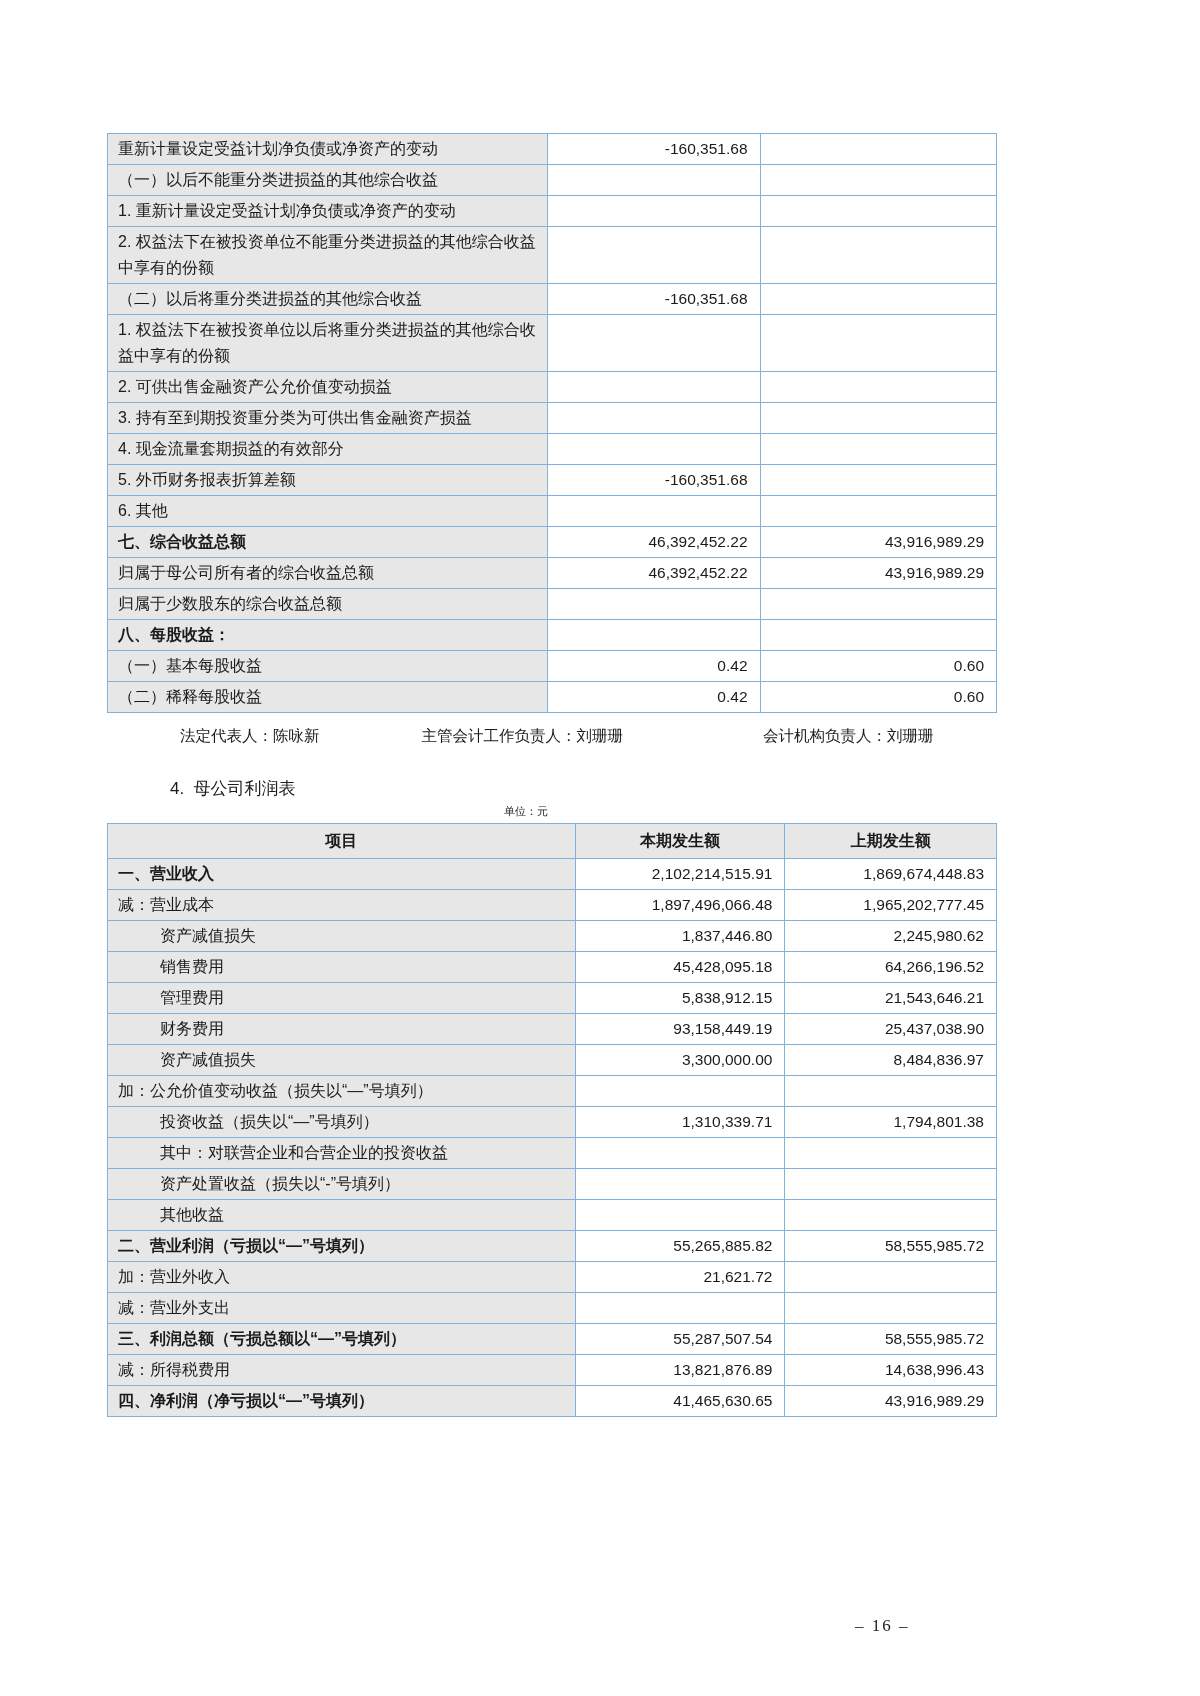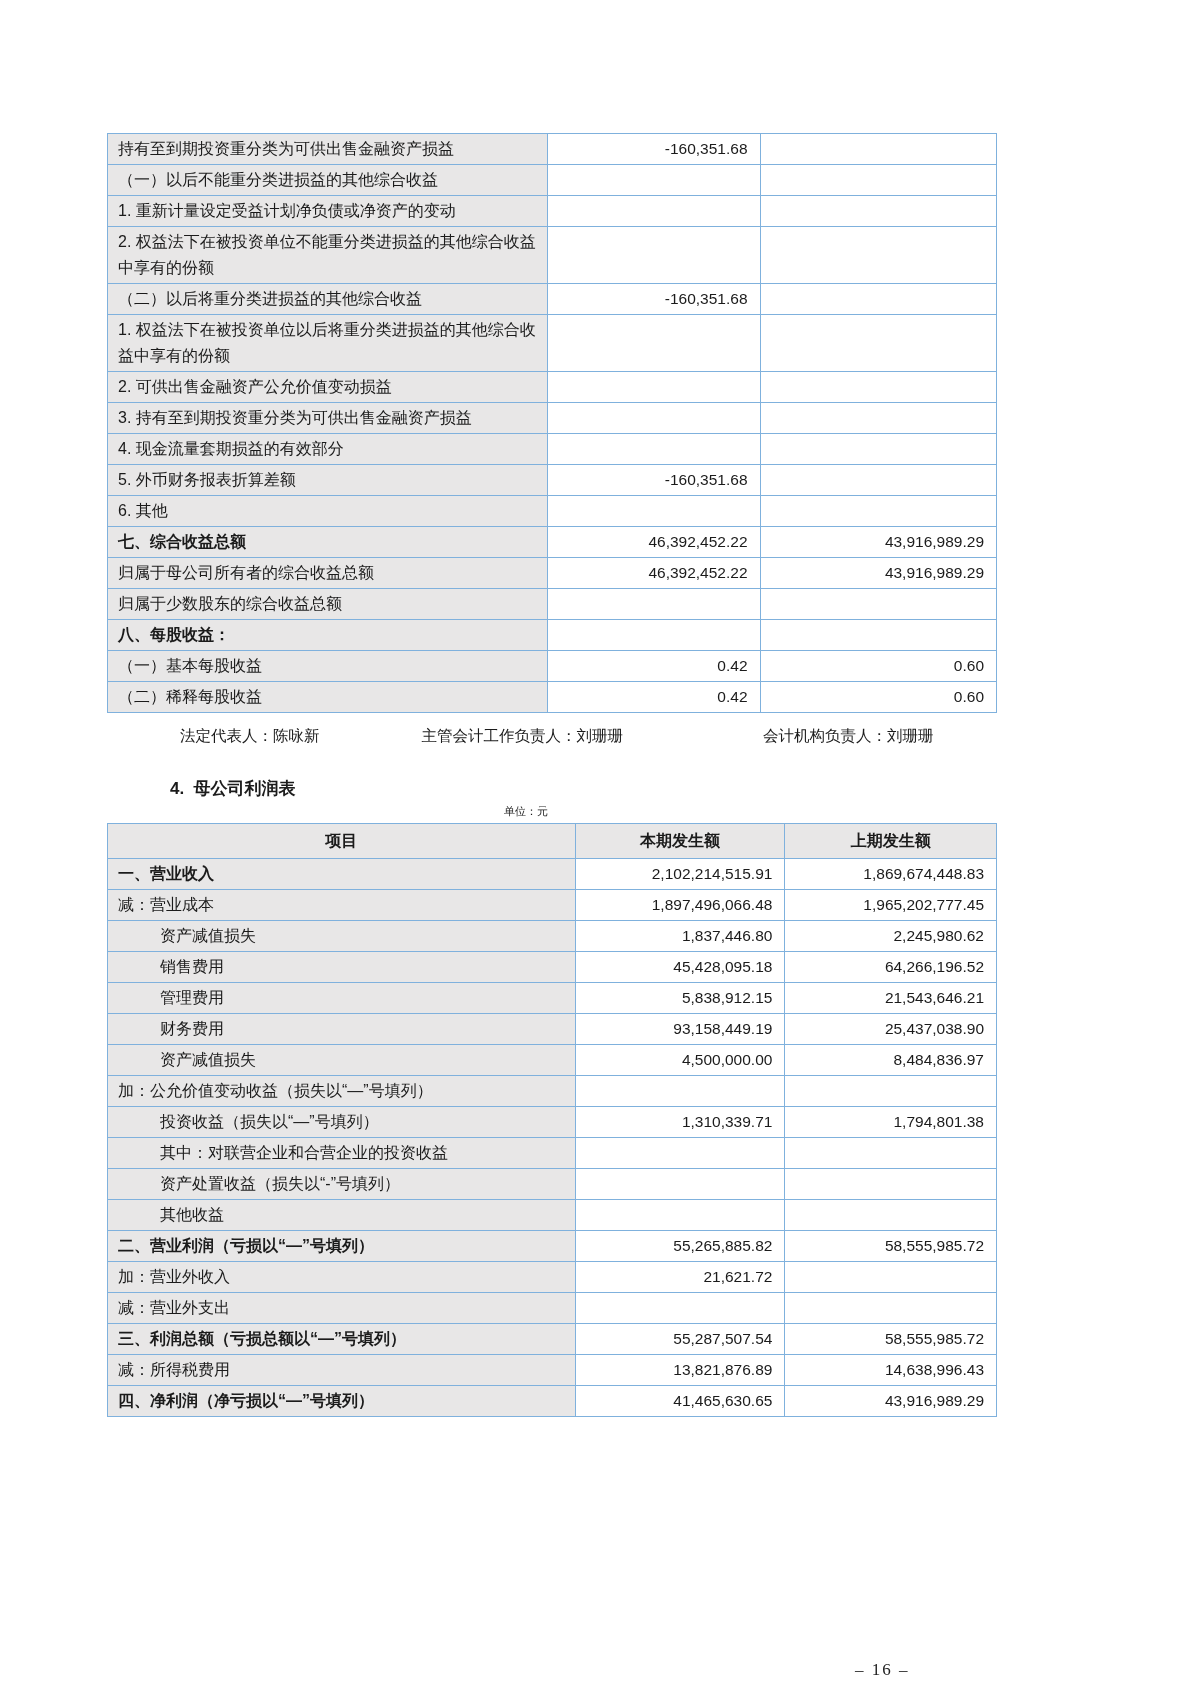--- a/index.html
+++ b/index.html
@@ -54,54 +54,54 @@
     white-space:nowrap;
   }
   .sig-legal    { margin-left:73px; }
   .sig-chief    { margin-left:102px; }
   .sig-agency   { margin-left:140px; }
 
   .section-heading {
     margin-top:30px;
     margin-left:63px;
     font-size:17px;
-    font-weight:bold;
+    font-weight:normal;
     white-space:pre;
   }
   .unit-label {
     margin-top:4px;
     text-align:center;
     padding-right:52px;
     font-size:11px;
   }
 
   .page-number {
     position:absolute;
-    top:1660px;
+    top:1616px;
     left:855px;
     font-size:17px;
     font-family:"Liberation Serif","DejaVu Serif",serif;
     color:#222;
     letter-spacing:2px;
   }
 </style>
 </head>
 <body>
 
 <div class="content">
 
   <table id="table1">
     <colgroup>
       <col style="width:49.5%">
       <col style="width:23.9%">
       <col style="width:26.6%">
     </colgroup>
     <tbody>
         <tr class="data-row">
-          <td class="label">持有至到期投资重分类为可供出售金融资产损益</td>
+          <td class="label">重新计量设定受益计划净负债或净资产的变动</td>
           <td class="num">-160,351.68</td>
           <td class="num"></td>
         </tr>
         <tr class="data-row">
           <td class="label">（一）以后不能重分类进损益的其他综合收益</td>
           <td class="num"></td>
           <td class="num"></td>
         </tr>
         <tr class="data-row">
           <td class="label">1. 重新计量设定受益计划净负债或净资产的变动</td>
@@ -230,21 +230,21 @@
           <td class="num">5,838,912.15</td>
           <td class="num">21,543,646.21</td>
         </tr>
         <tr class="data-row">
           <td class="label indent">财务费用</td>
           <td class="num">93,158,449.19</td>
           <td class="num">25,437,038.90</td>
         </tr>
         <tr class="data-row">
           <td class="label indent">资产减值损失</td>
-          <td class="num">4,500,000.00</td>
+          <td class="num">3,300,000.00</td>
           <td class="num">8,484,836.97</td>
         </tr>
         <tr class="data-row">
           <td class="label">加：公允价值变动收益（损失以“—”号填列）</td>
           <td class="num"></td>
           <td class="num"></td>
         </tr>
         <tr class="data-row">
           <td class="label indent">投资收益（损失以“—”号填列）</td>
           <td class="num">1,310,339.71</td>

